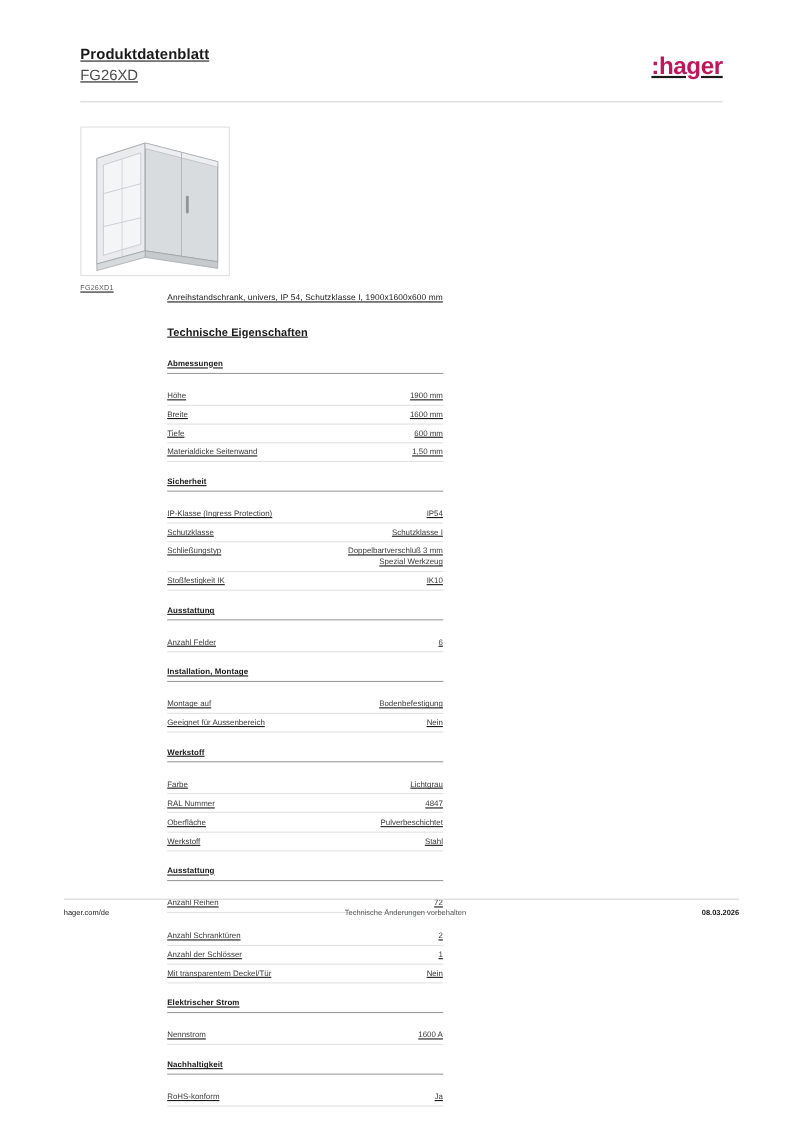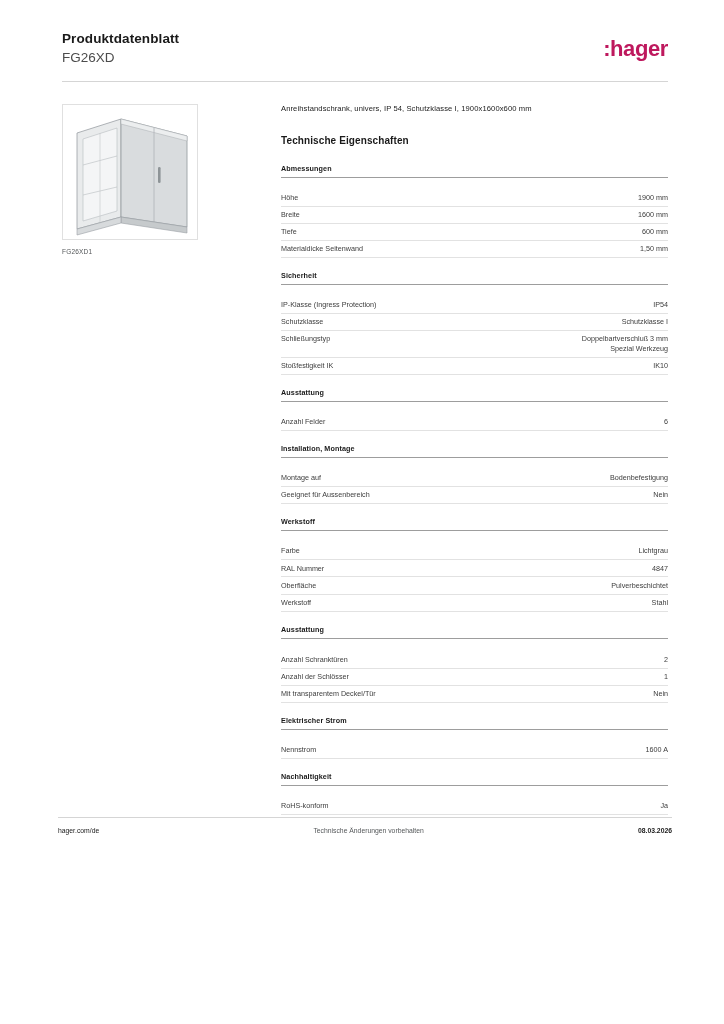--- a/index.html
+++ b/index.html
@@ -11,22 +11,23 @@
   }
   body {
     font-family: "Liberation Sans", sans-serif;
     color: #1a1a1a;
     -webkit-font-smoothing: antialiased;
   }
   .page {
     position: relative;
     width: 724px;
     height: 860px;
-    padding: 4px;
+    padding: 15px;
     background: #fff;
+    text-decoration: underline;
   }
 
   
   .header {
     display: flex;
     align-items: flex-start;
     justify-content: space-between;
     padding: 26px 52px 0 58px;
   }
   .header-titles { line-height: 1.28; }
@@ -52,20 +53,21 @@
   .header-rule {
     margin: 14px 52px 0 58px;
     border-top: 1px solid #d5d5d5;
   }
 
   
   .content {
     display: flex;
     padding: 22px 52px 0 58px;
     align-items: flex-start;
+    flex-direction: column;
   }
   .left-col {
     width: 140px;
     flex: 0 0 140px;
   }
   .product-figure {
     width: 136px;
     height: 136px;
     border: 1px solid #e0e0e0;
     background: #fff;
@@ -264,20 +266,24 @@
           <span class="value">Pulverbeschichtet</span>
         </div>
         <div class="row">
           <span class="label">Werkstoff</span>
           <span class="value">Stahl</span>
         </div>
       </div>
 
       <div class="group">
         <div class="group-title">Ausstattung</div>
+        <div class="row">
+          <span class="label">Anzahl Reihen</span>
+          <span class="value">72</span>
+        </div>
       </div>
 
       <div class="group">
         <div class="row">
           <span class="label">Anzahl Schranktüren</span>
           <span class="value">2</span>
         </div>
         <div class="row">
           <span class="label">Anzahl der Schlösser</span>
           <span class="value">1</span>

